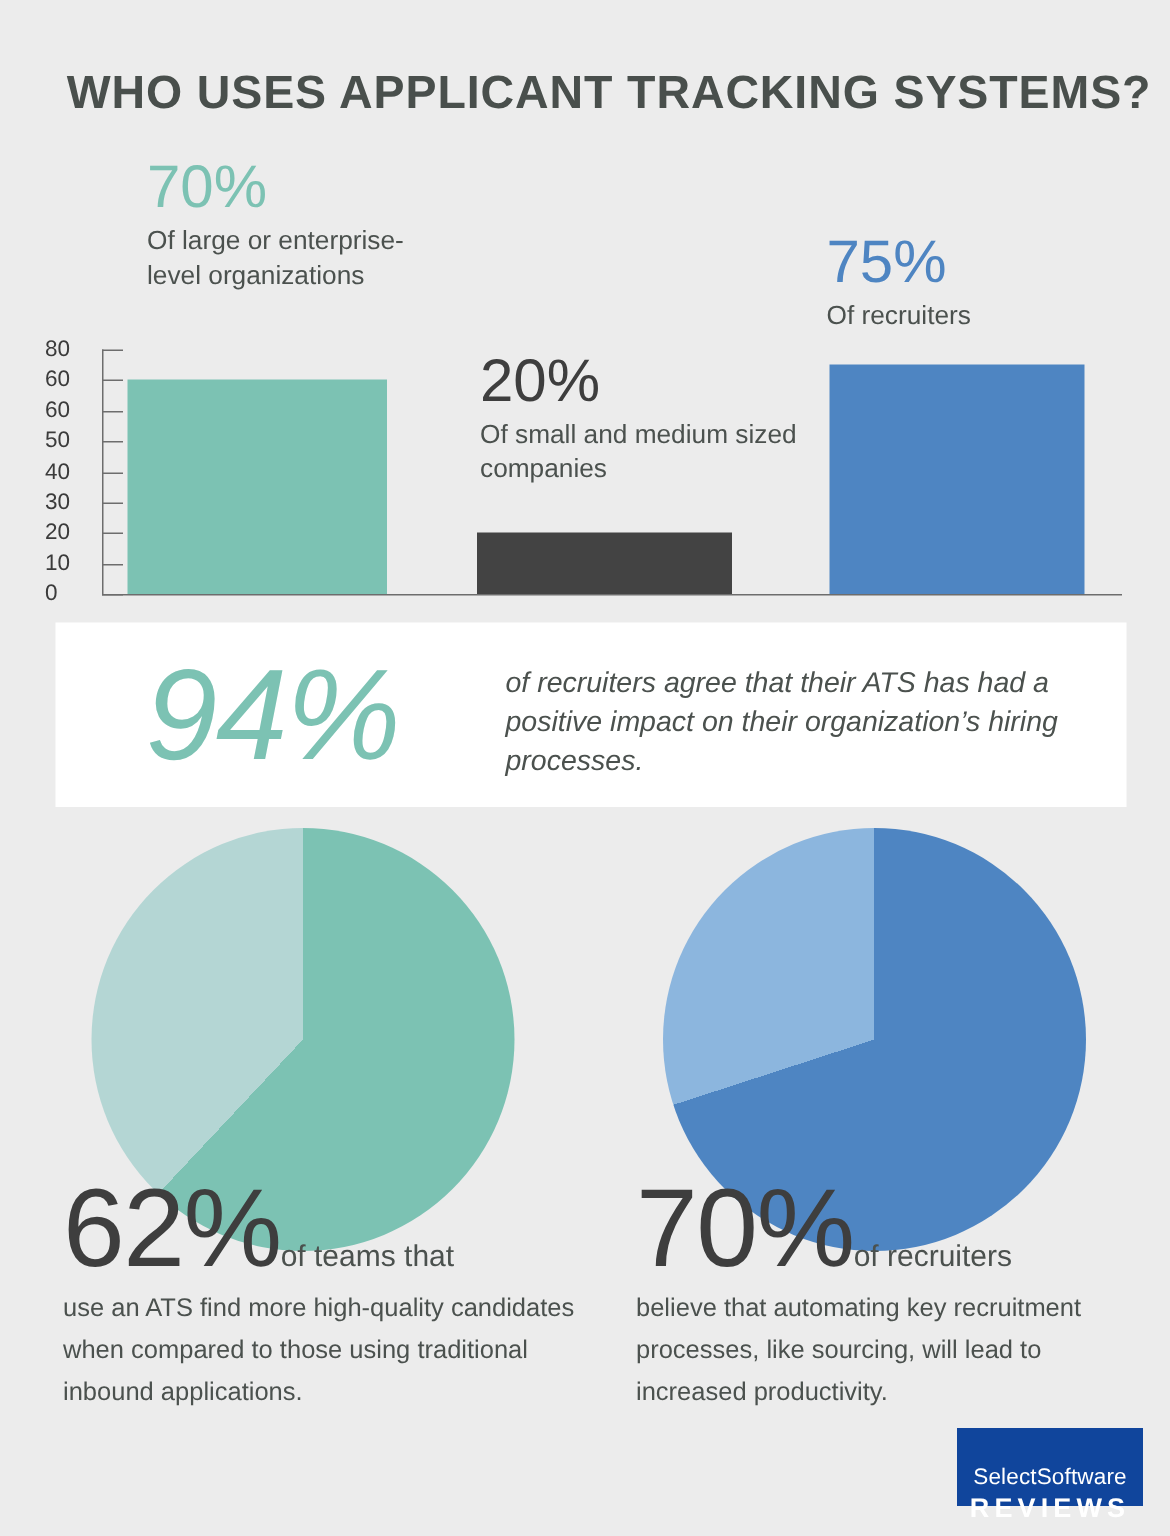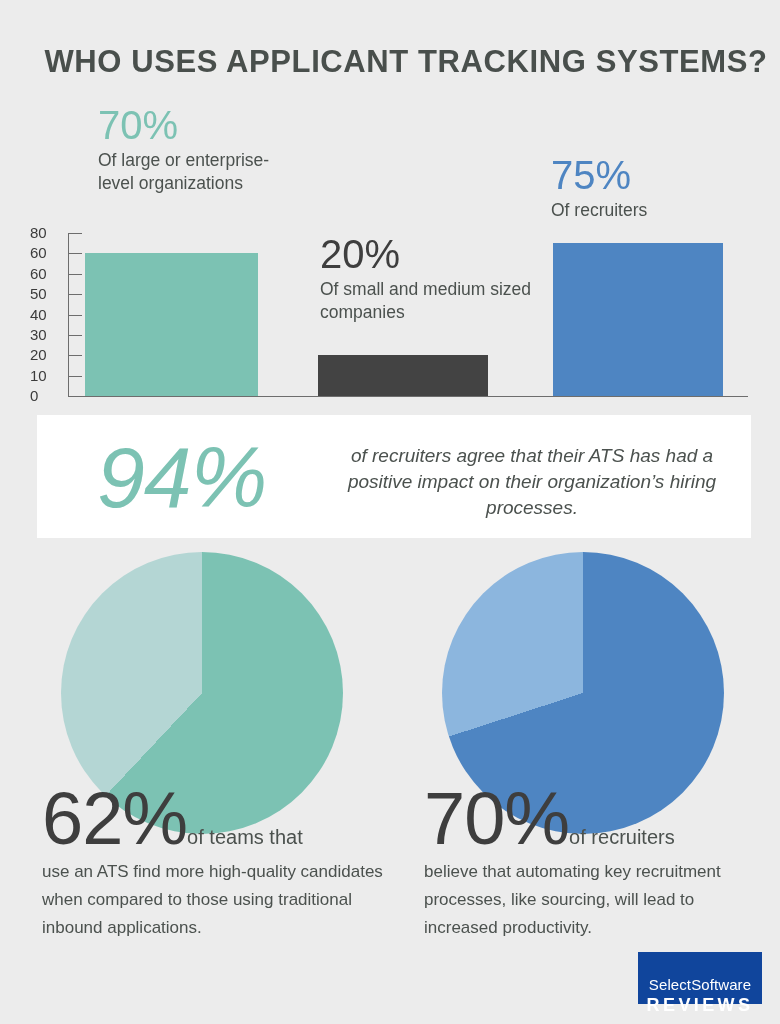--- a/index.html
+++ b/index.html
@@ -135,21 +135,20 @@
     letter-spacing: -1px;
   }
   .band-text {
     position: absolute;
     left: 300px;
     top: 28px;
     width: 390px;
     font-size: 19px;
     line-height: 26px;
     color: #4b514e;
-    text-align: center;
   }
 
   
   .pie {
     position: absolute;
     width: 282px;
     height: 282px;
     border-radius: 50%;
   }
   #pie-teal { left: 61px;  top: 552px; }

